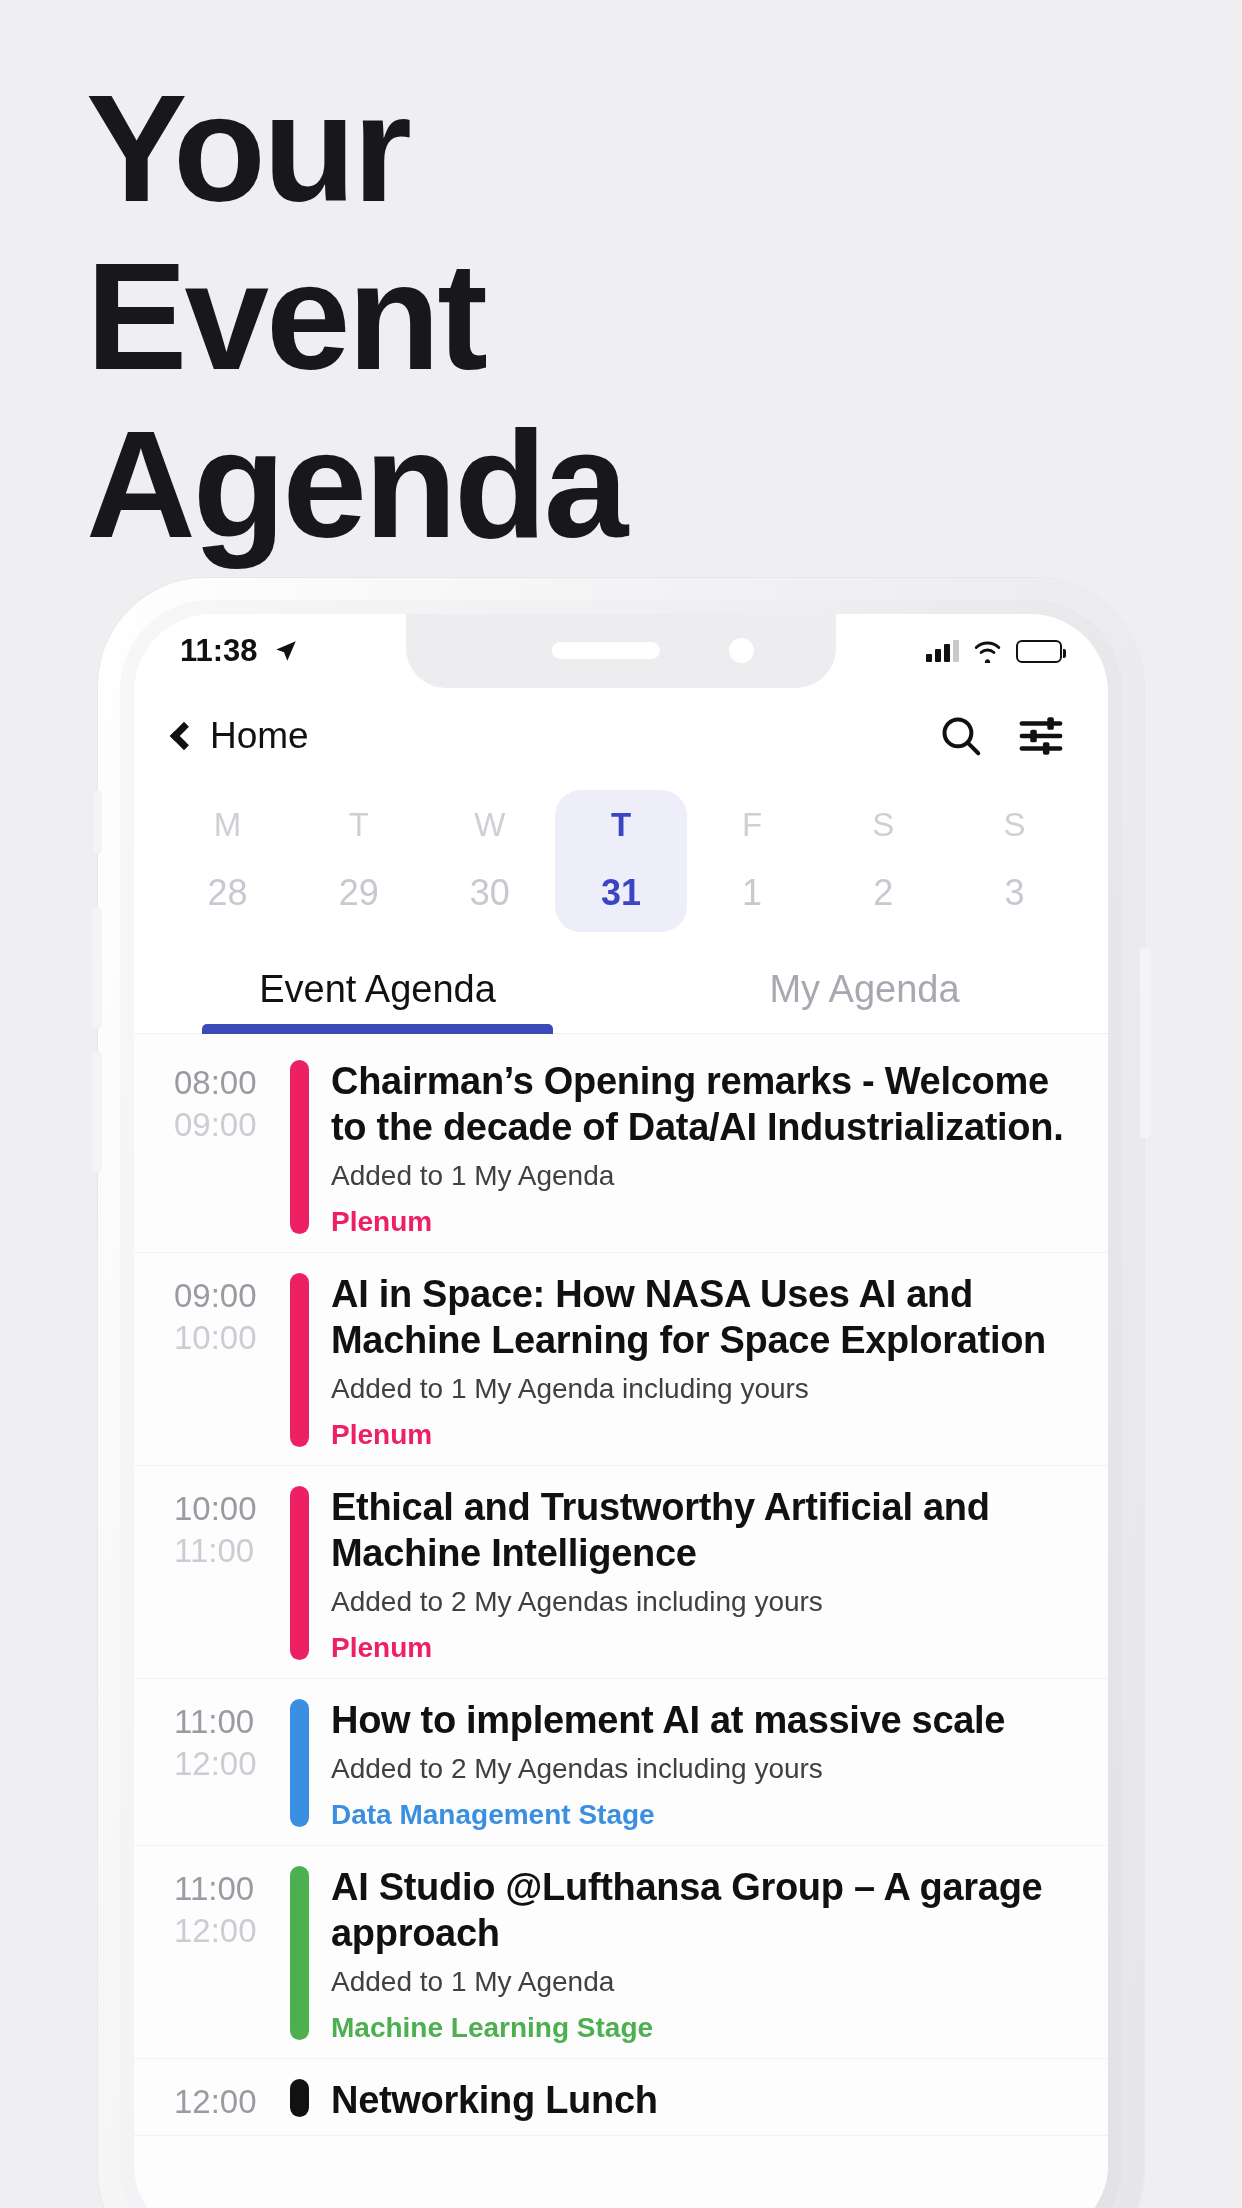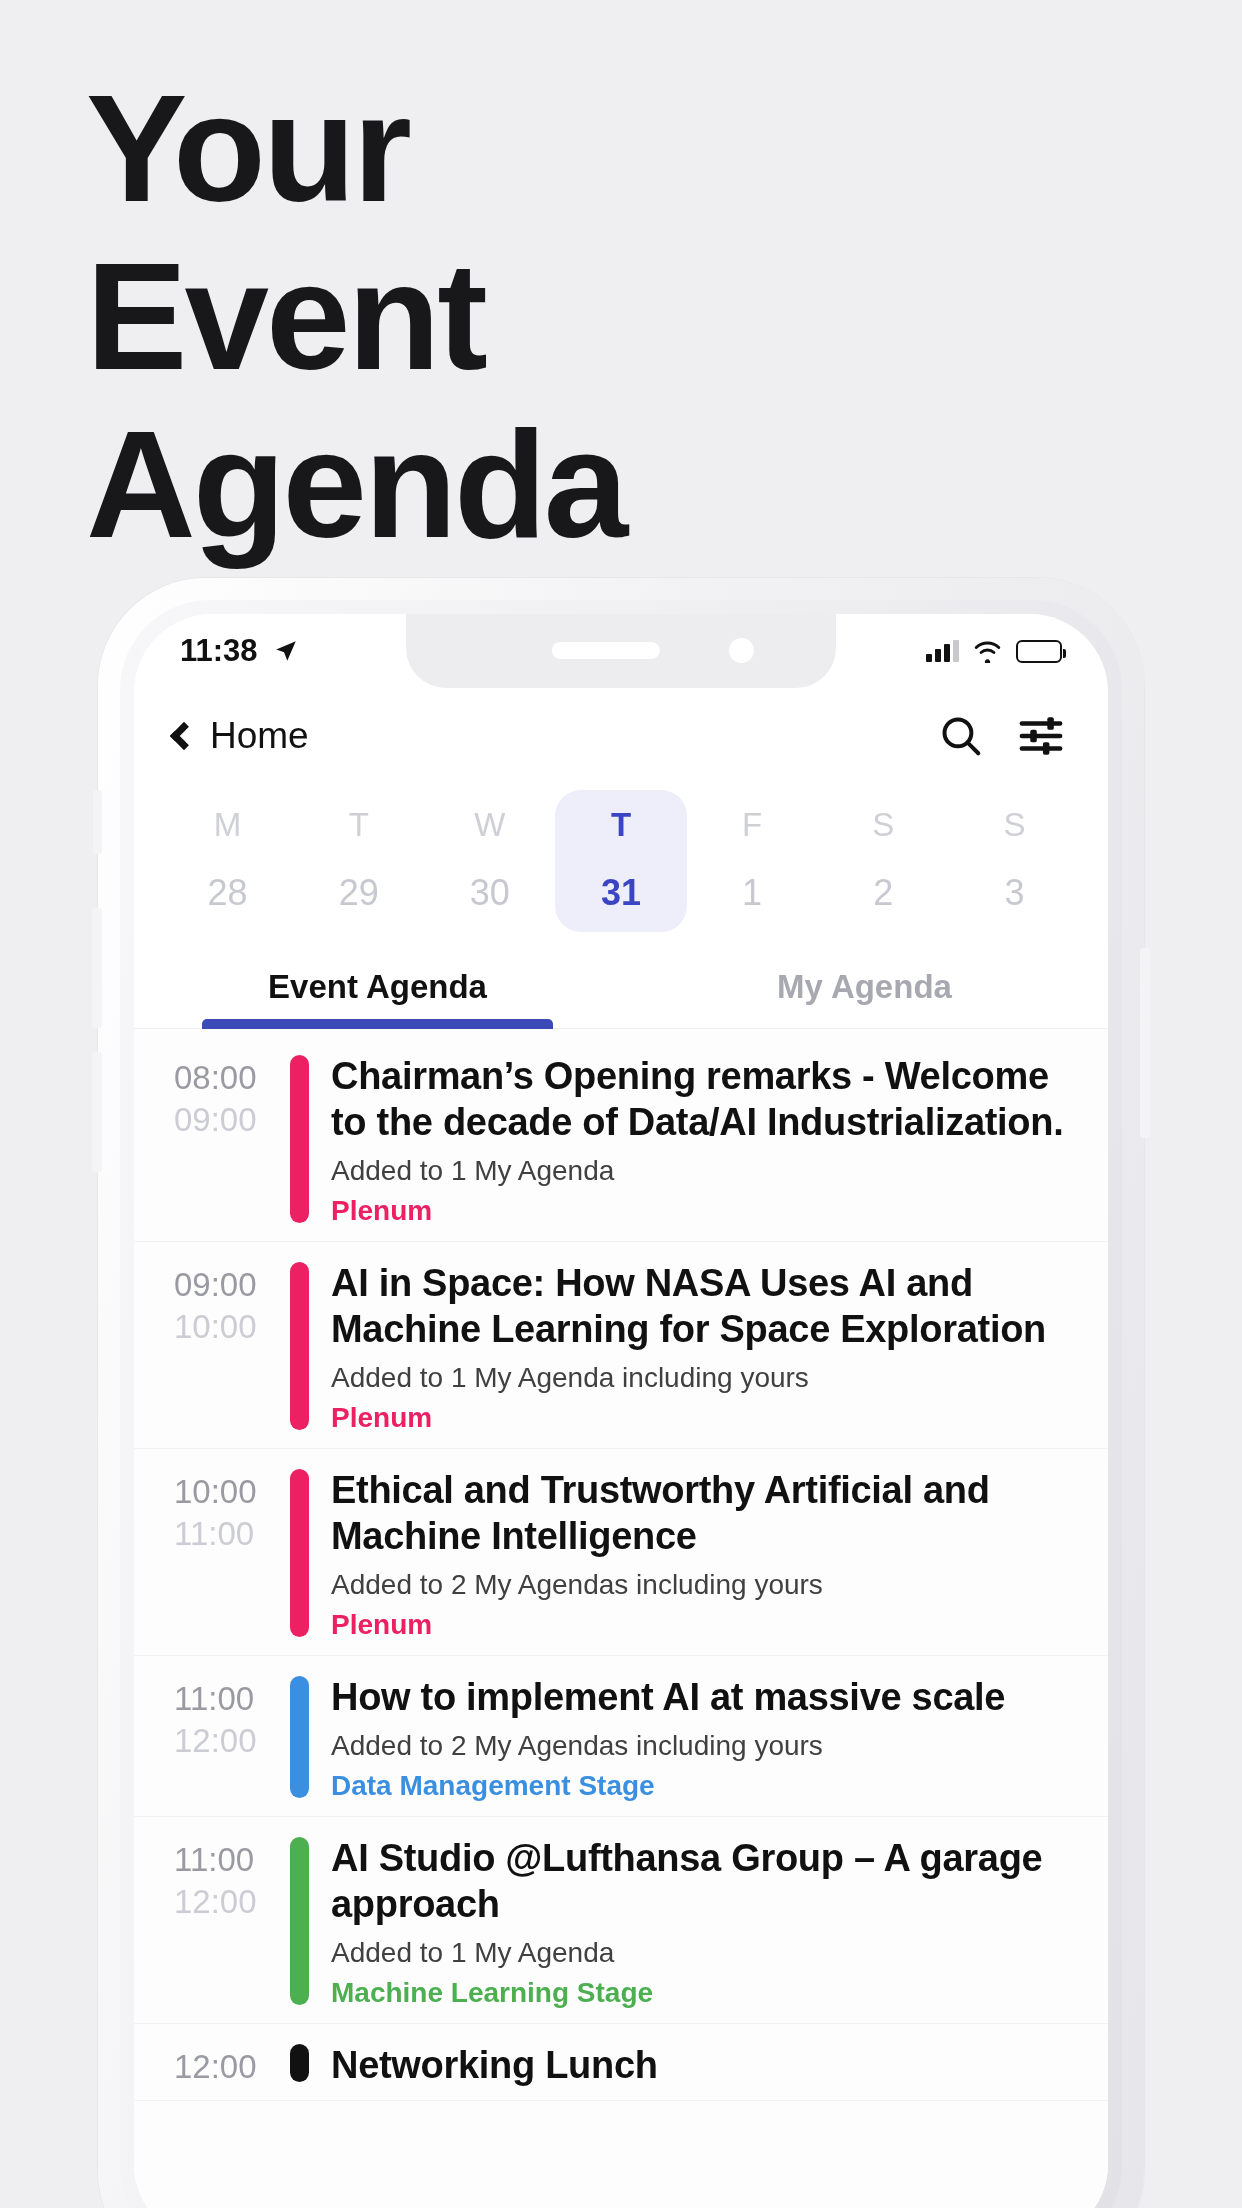--- a/index.html
+++ b/index.html
@@ -178,22 +178,22 @@
   
   .tabs {
     display:flex;
     position:relative;
     border-bottom:1px solid #f0f0f2;
   }
   .tab {
     flex:1;
     text-align:center;
     padding:26px 0 22px;
-    font-size:33px;
-    font-weight:700;
+    font-size:38px;
+    font-weight:400;
     color:#a8a8b0;
     cursor:pointer;
     position:relative;
   }
   .tab.active { color:#111; }
   .tab.active::after {
     content:"";
     position:absolute;
     left:14%; right:14%;
     bottom:-1px;
@@ -240,21 +240,21 @@
   .ev-meta {
     font-size:28px;
     line-height:40px;
     color:#404040;
     margin-top:6px;
   }
   .ev-stage {
     font-size:28px;
     line-height:36px;
     font-weight:bold;
-    margin-top:2px;
+    margin-top:8px;
   }
 </style>
 </head>
 <body>
 
 <div class="hero">
   <div class="hero-line">Your</div>
   <div class="hero-line">Event</div>
   <div class="hero-line">Agenda</div>
 </div>

